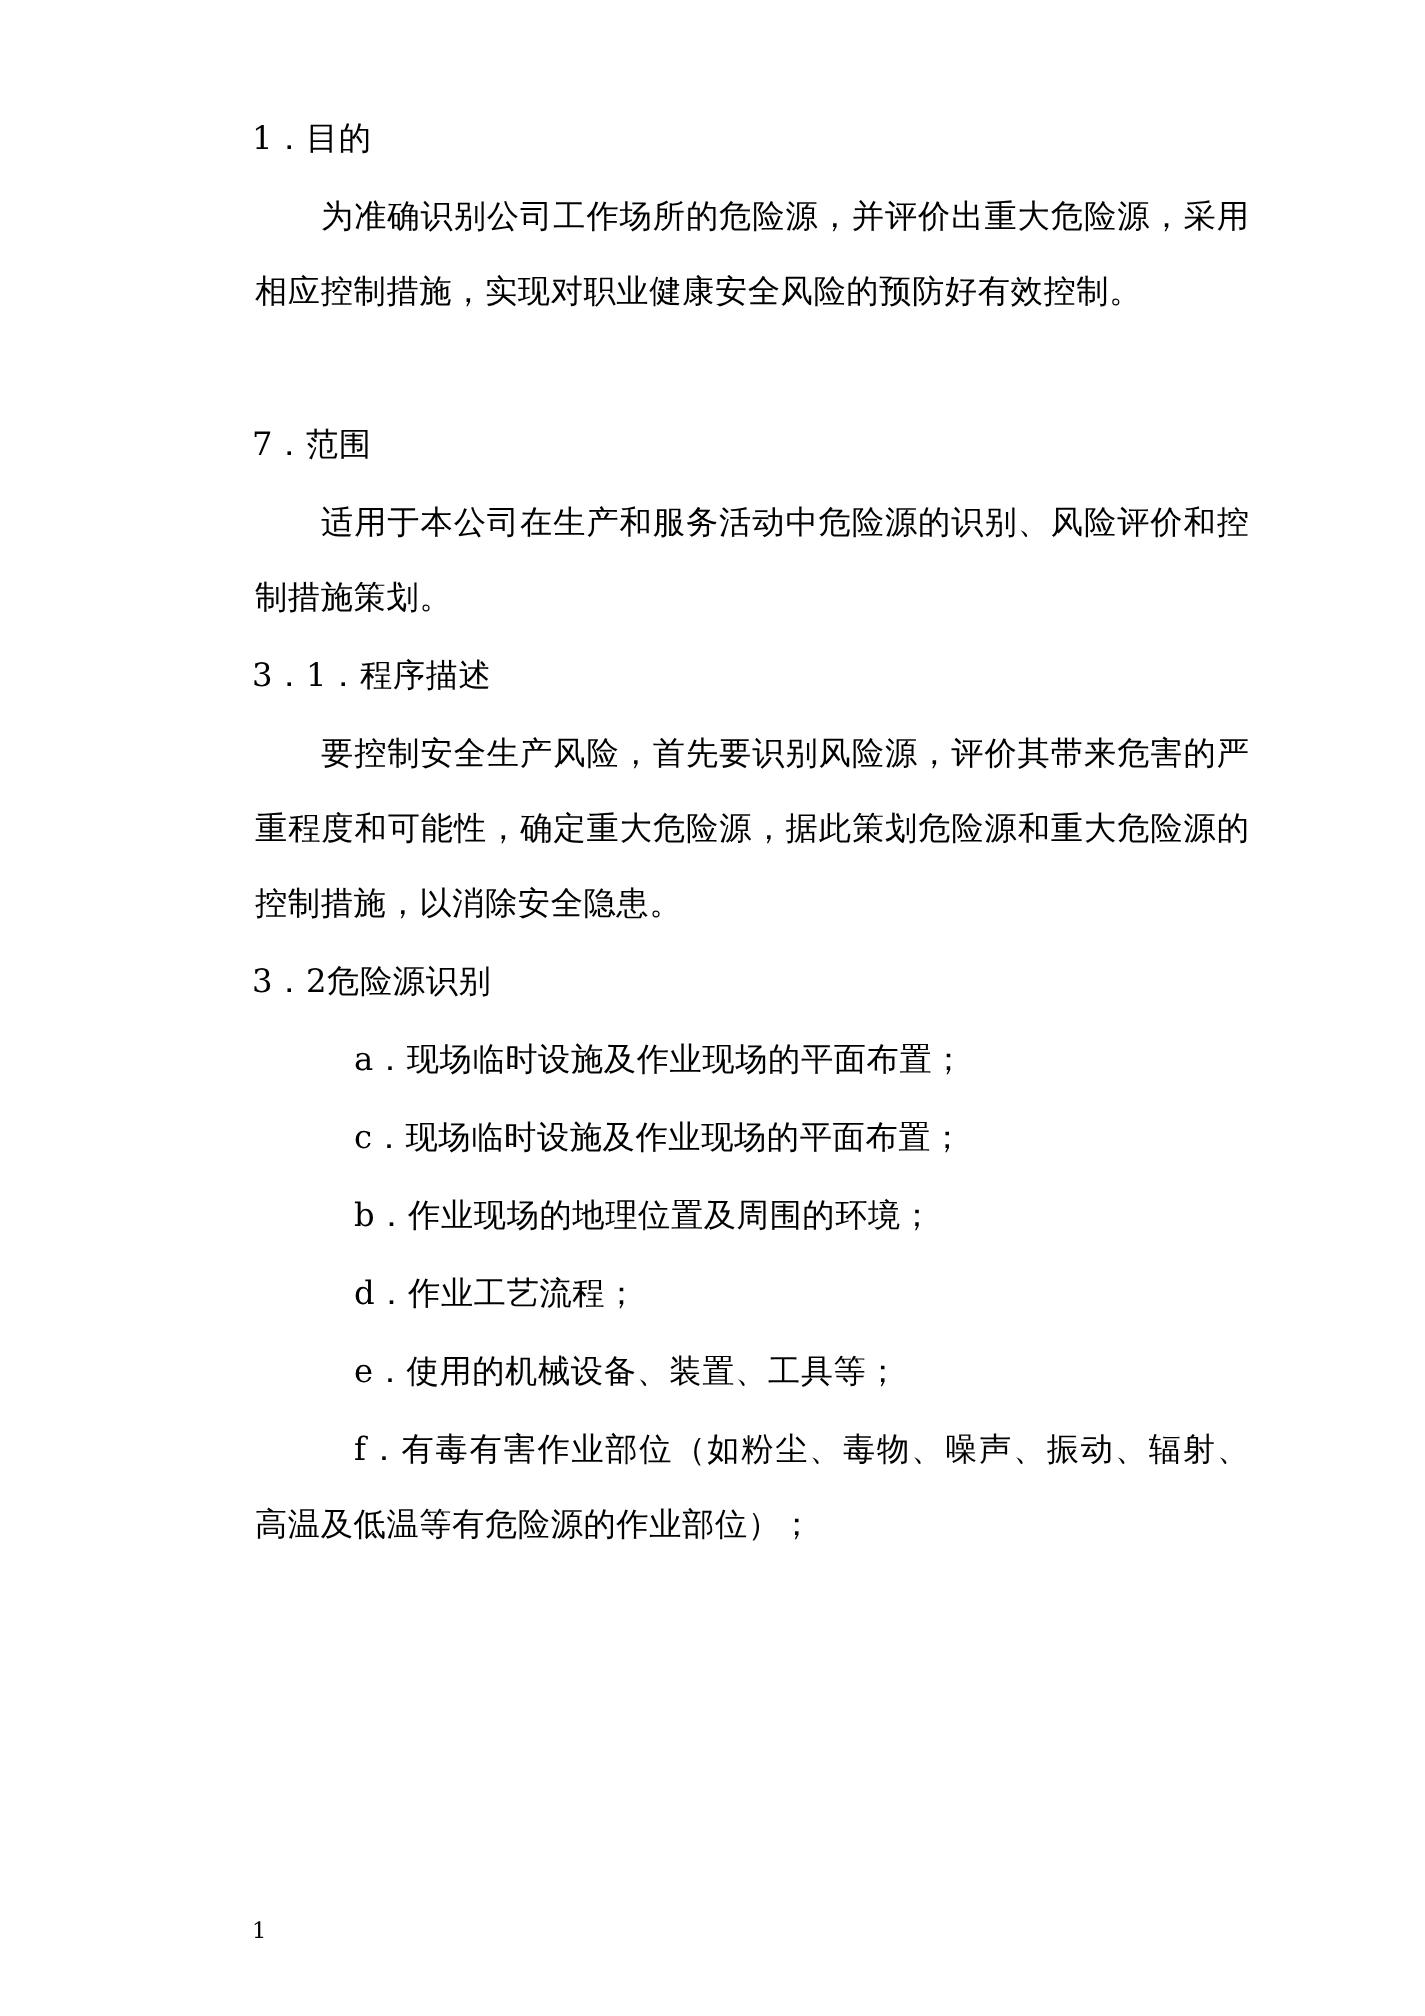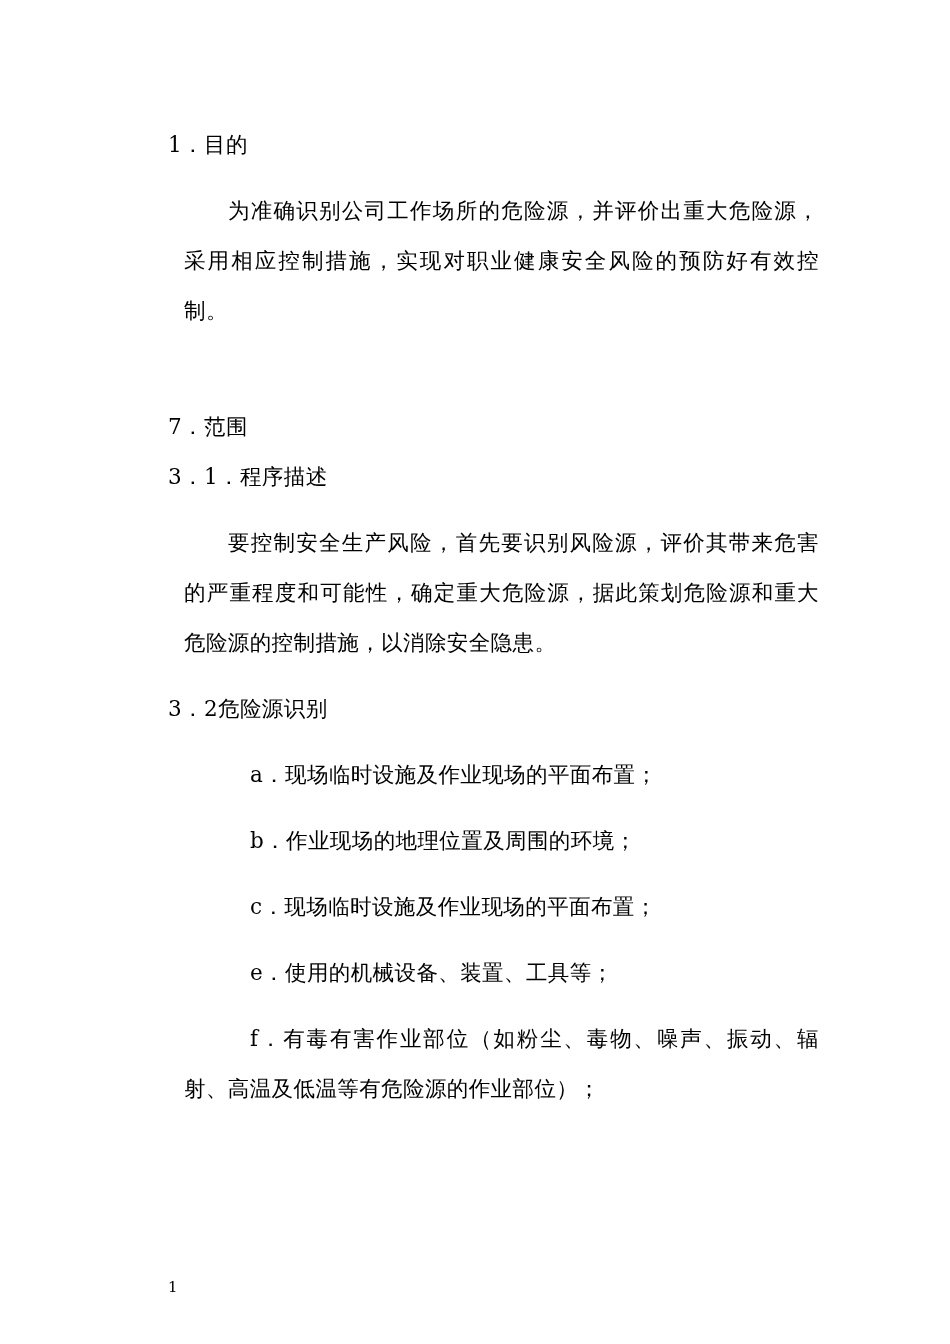--- a/index.html
+++ b/index.html
@@ -13,30 +13,30 @@
     font-family: "DejaVu Serif", "Liberation Serif", serif;
     color: #000000;
     position: relative;
     overflow: hidden;
   }
   .page {
     position: relative;
     width: 950px;
     height: 1344px;
     box-sizing: border-box;
-    padding: 120px 115px 0 168px;
+    padding: 68px 115px 0 168px;
   }
   .doc-body {
     font-size: 21.5px;
     line-height: 50px;
     letter-spacing: 0.4px;
     text-align: justify;
   }
   .para {
-    margin: 16px;
+    margin: 2px;
     white-space: pre-wrap;
   }
   .heading {
     margin: 0;
     font-weight: normal;
     white-space: pre-wrap;
   }
   .indent-1 {
     text-indent: 44px;
   }
@@ -59,25 +59,27 @@
 </head>
 <body>
 
 <div class="page">
   <div class="doc-body">
 
     <p class="heading">1．目的</p>
     <p class="para indent-1">为准确识别公司工作场所的危险源，并评价出重大危险源，采用相应控制措施，实现对职业健康安全风险的预防好有效控制。</p>
     <div class="blank-line"></div>
     <p class="heading">7．范围</p>
+    <p class="para indent-1">适用于本公司在生产和服务活动中危险源的识别、风险评价和控制措施策划。</p>
     <p class="heading">3．1．程序描述</p>
     <p class="para indent-1">要控制安全生产风险，首先要识别风险源，评价其带来危害的严重程度和可能性，确定重大危险源，据此策划危险源和重大危险源的控制措施，以消除安全隐患。</p>
     <p class="heading">3．2危险源识别</p>
     <p class="para indent-2">a．现场临时设施及作业现场的平面布置；</p>
+    <p class="para indent-2">c．现场临时设施及作业现场的平面布置；</p>
     <p class="para indent-2">b．作业现场的地理位置及周围的环境；</p>
-    <p class="para indent-2">c．现场临时设施及作业现场的平面布置；</p>
+    <p class="para indent-2">d．作业工艺流程；</p>
     <p class="para indent-2">e．使用的机械设备、装置、工具等；</p>
     <p class="para indent-2">f．有毒有害作业部位（如粉尘、毒物、噪声、振动、辐射、高温及低温等有危险源的作业部位）；</p>
 
   </div>
 
   <div class="page-number">1</div>
 </div>
 
 </body></html>

